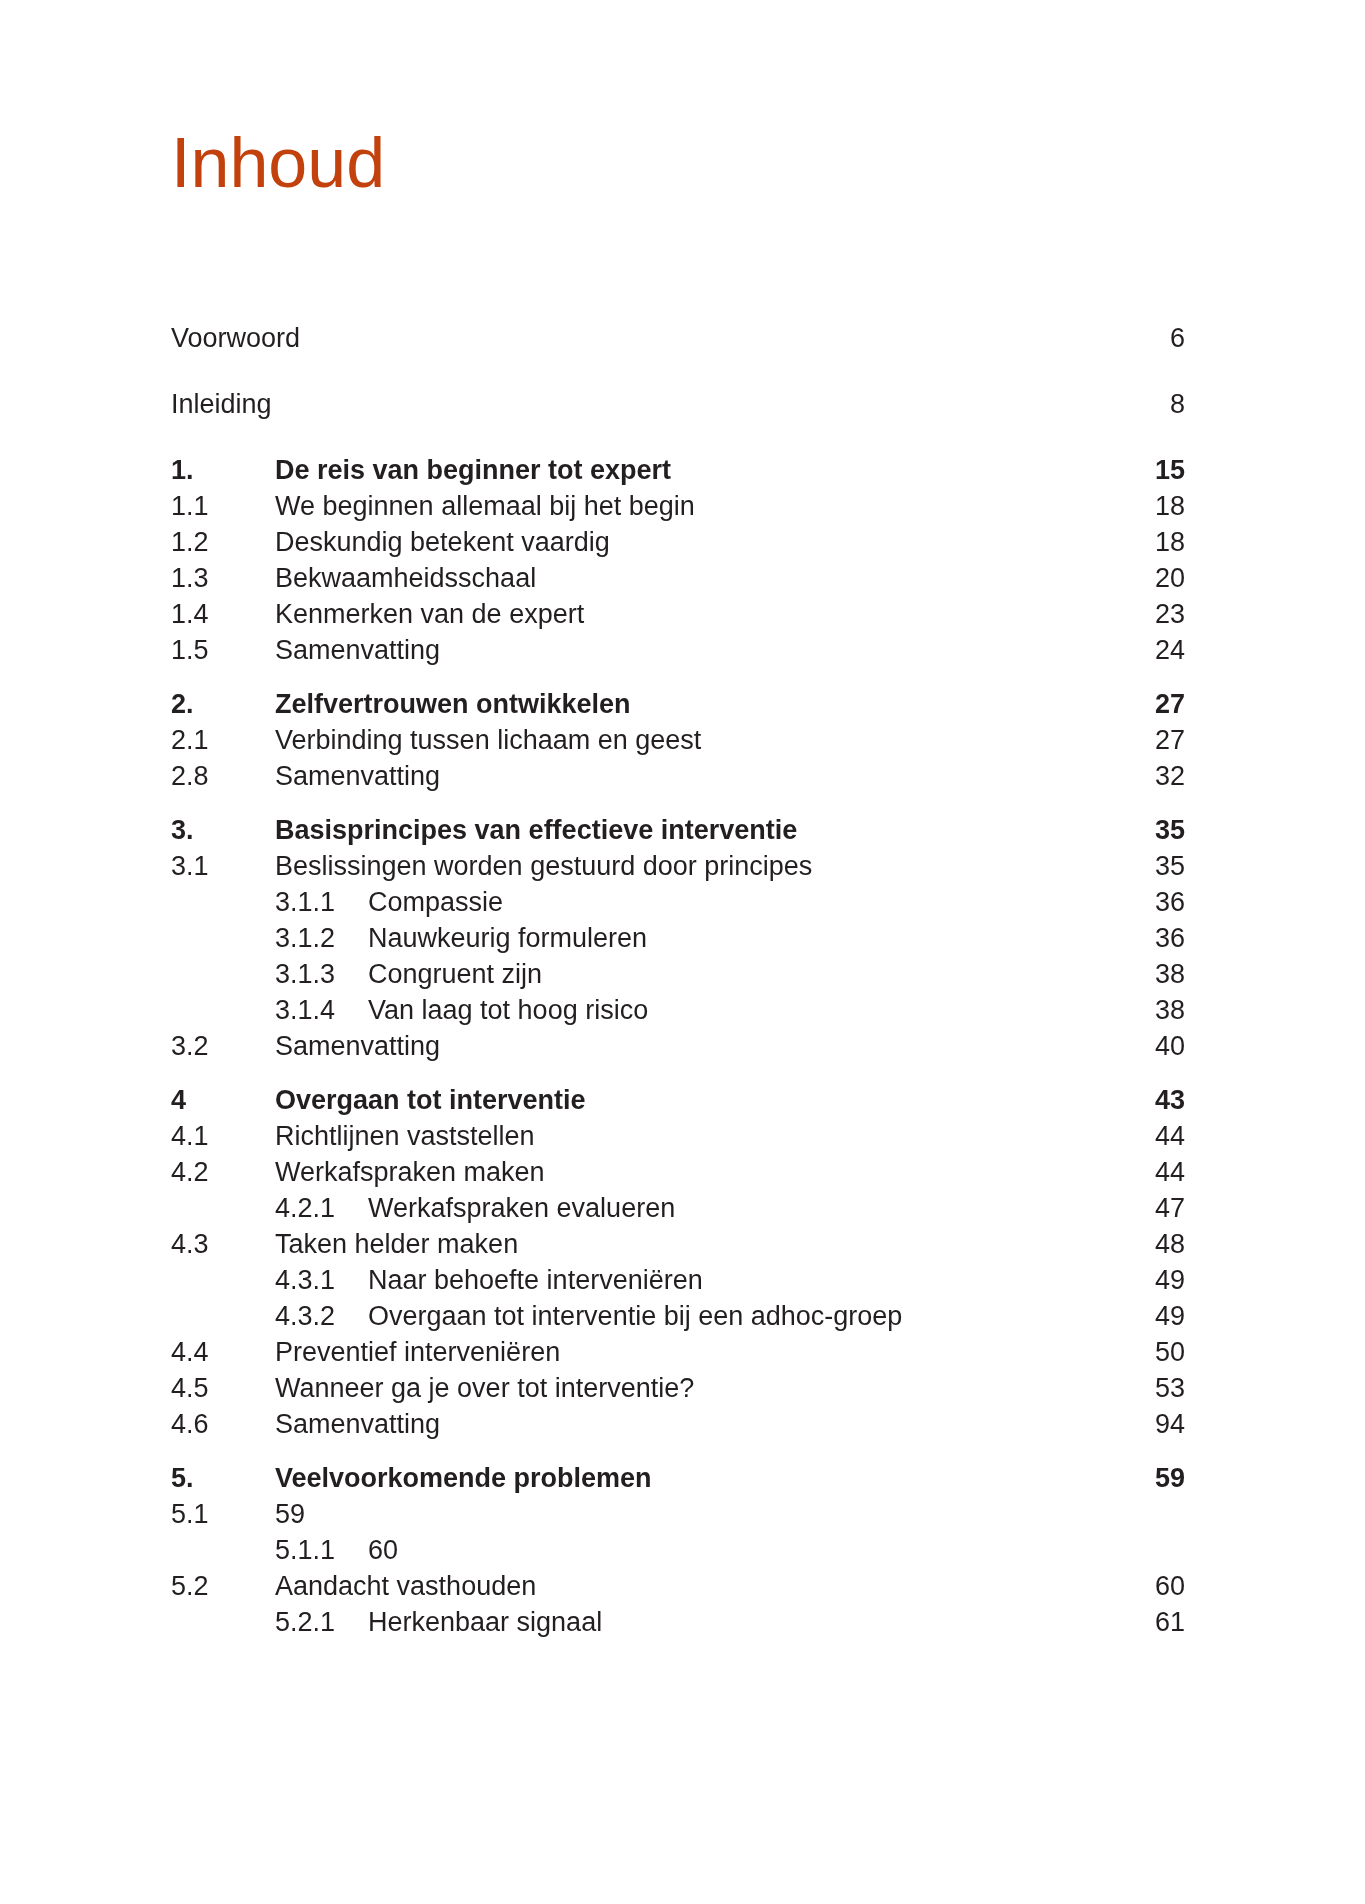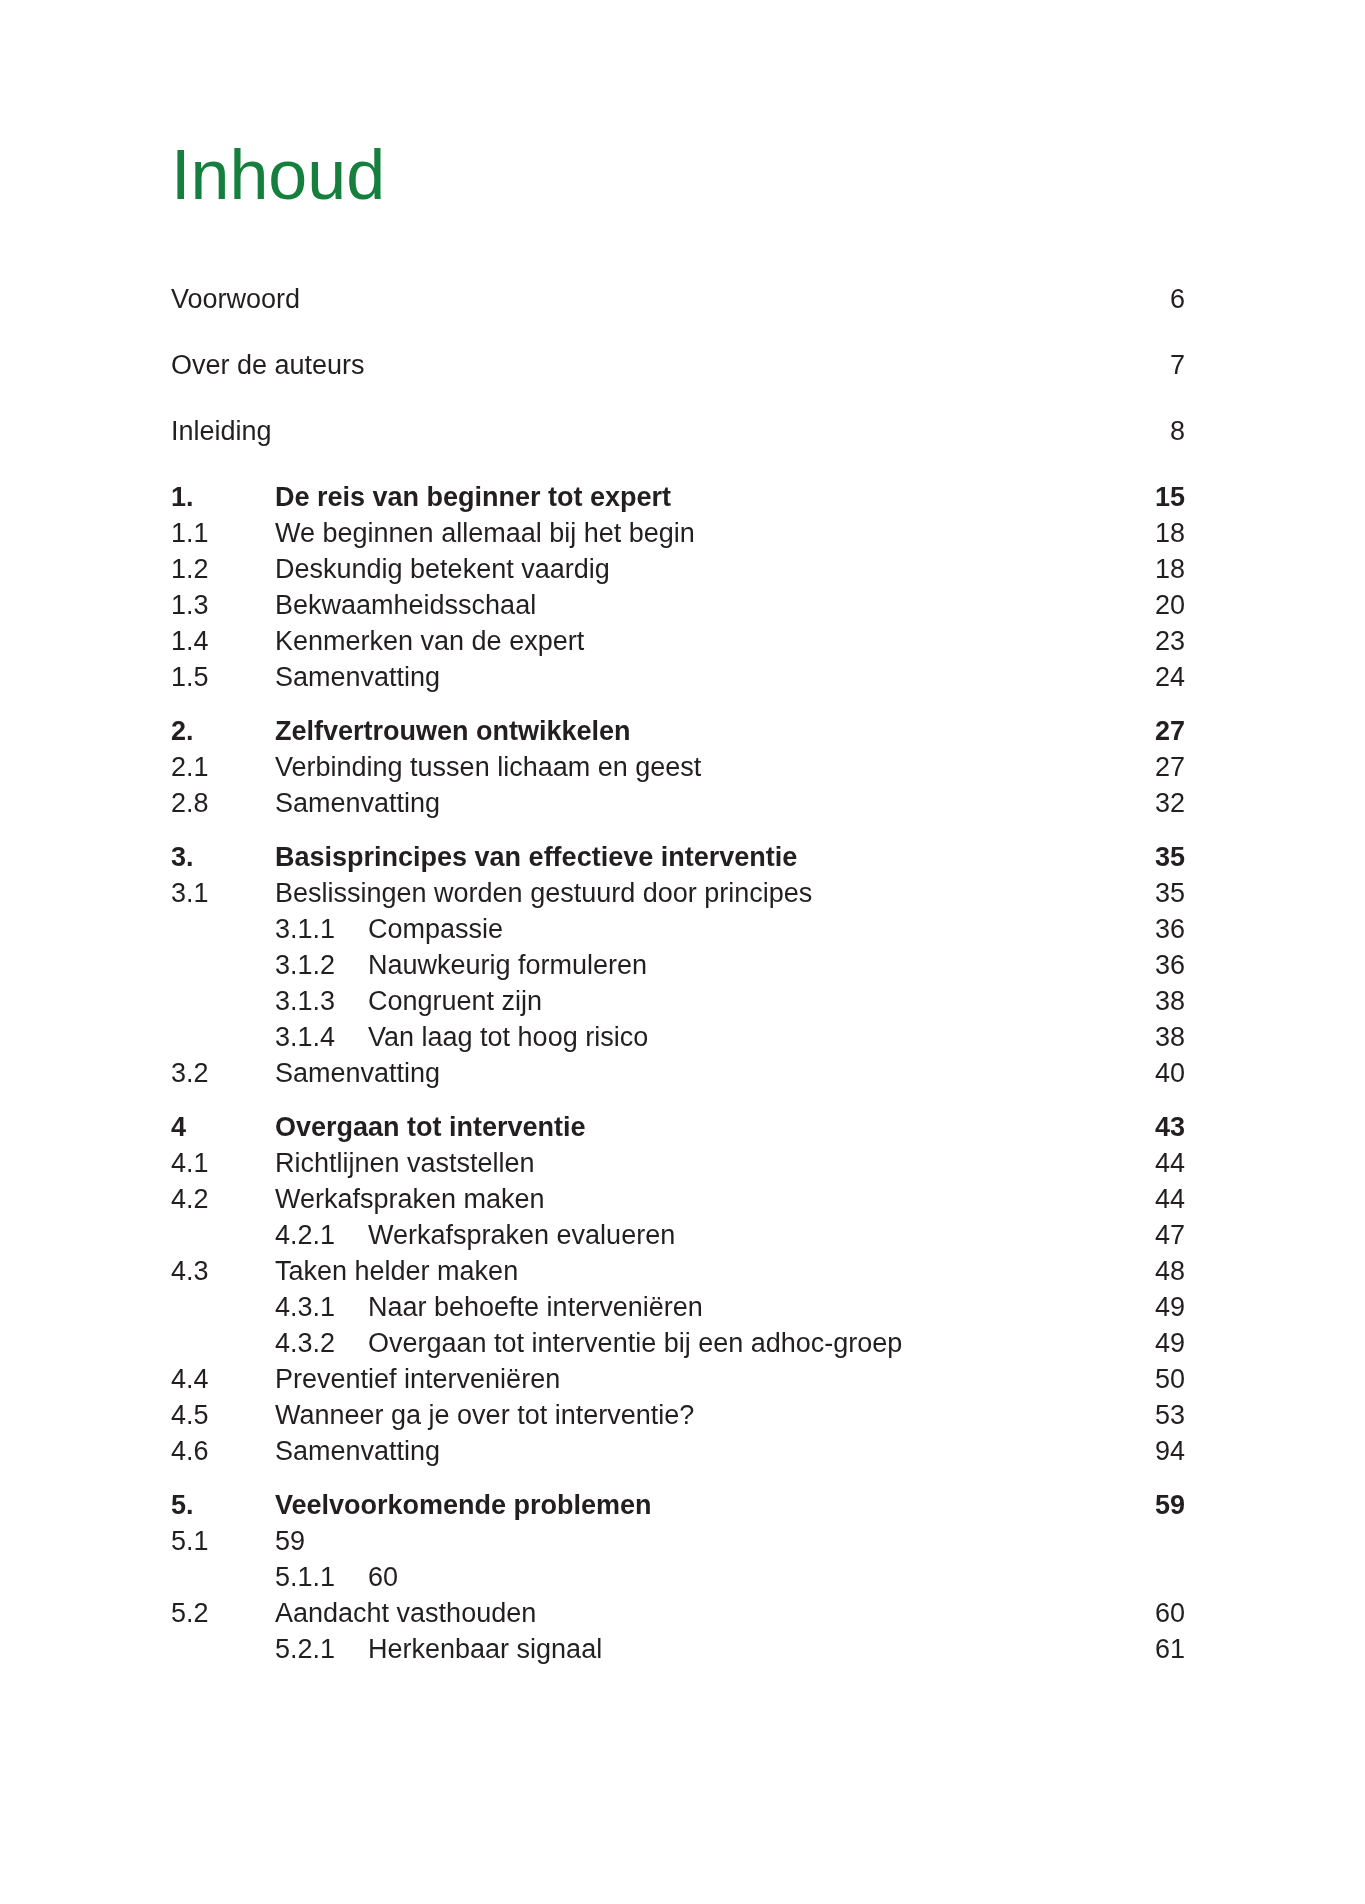--- a/index.html
+++ b/index.html
@@ -24,21 +24,21 @@
   }
   h1.doc-title {
     margin: 0;
     font-size: 70px;
     line-height: 82px;
     font-weight: 400;
     letter-spacing: 0px;
     color: #8dc63f;
   }
   .toc {
-    margin-top: 65px;
+    margin-top: 116px;
   }
   .row {
     display: flex;
     align-items: baseline;
     font-size: 27px;
     line-height: 36px;
   }
   
   .row.l0 { margin-bottom: 30px; }
   
@@ -54,34 +54,29 @@
     margin-left: 104px;
     width: 93px;
   }
   .t { flex: 1; min-width: 0; }
   .p { flex: none; text-align: right; }
 </style>
 </head>
 <body style="color: rgb(35, 31, 32);">
 
 <div class="page">
-  <h1 class="doc-title" style="color: #15803d; margin-top: 12px;">Inhoud</h1>
+  <h1 class="doc-title" style="color: #c2410c;">Inhoud</h1>
 
   <div class="toc" id="toc-list">
   <div class="row l0">
 
     <span class="t">Voorwoord</span>
     <span class="p">6</span>
   </div>
 
-  <div class="row l0">
-
-    <span class="t">Over de auteurs</span>
-    <span class="p">7</span>
-  </div>
 
   <div class="row l0">
 
     <span class="t">Inleiding</span>
     <span class="p">8</span>
   </div>
 
   <div class="row l1">
     <span class="c1">1.</span>
     <span class="t">De reis van beginner tot expert</span>

